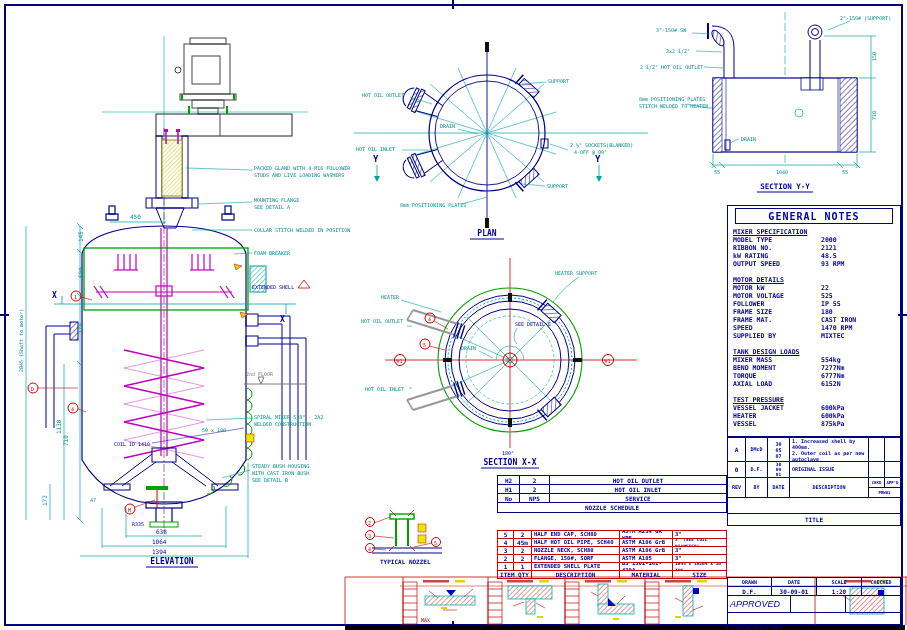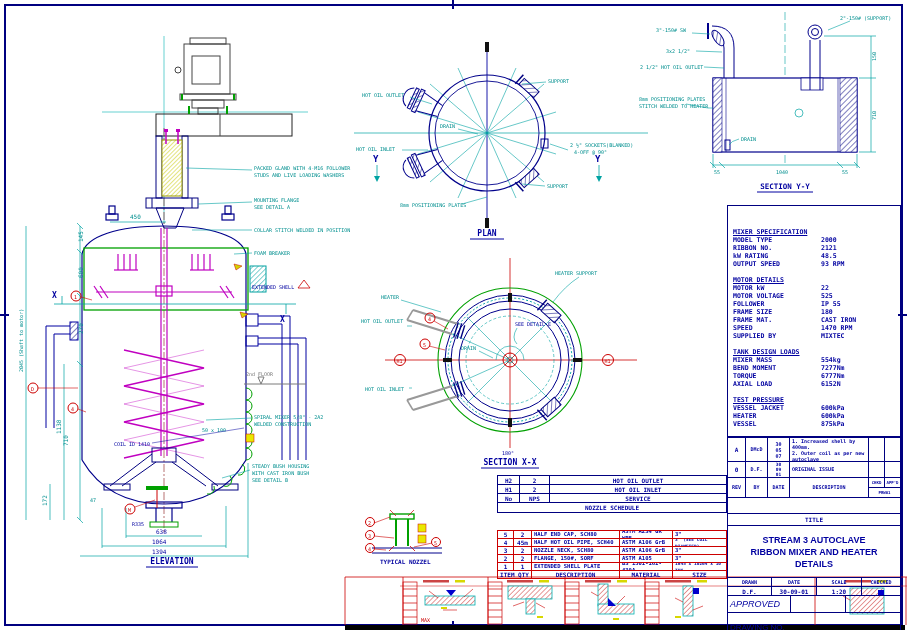--- a/index.html
+++ b/index.html
@@ -751,20 +751,23 @@
       <span>DESCRIPTION</span>
     </div>
   <div class="c red" style="left:619px;top:570px;width:54px;height:9px;">
       <span>MATERIAL</span>
     </div>
   <div class="c red" style="left:672px;top:570px;width:55px;height:9px;">
       <span>SIZE</span>
     </div>
 
   <div class="c" style="left:727px;top:205px;width:174px;height:232px;border-width:1px;"></div>
+  <div class="c" style="left:735px;top:208px;width:158px;height:16px;border-width:1.5px;font-size:10px;letter-spacing:1px;">
+      <span>GENERAL NOTES</span>
+    </div>
   <div class="gn">
     <div class="sec">MIXER SPECIFICATION</div>
     <div class="gn-row">
         <span>MODEL TYPE</span>
         <span>2000</span>
       </div>
     <div class="gn-row">
         <span>RIBBON NO.</span>
         <span>2121</span>
       </div>
@@ -883,25 +886,20 @@
       <span>APP'D</span>
     </div>
   <div class="c" style="left:868px;top:487px;width:33px;height:11px;font-size:4px;">
       <span>PRW01</span>
     </div>
   <div class="c" style="left:727px;top:497px;width:174px;height:17px;"></div>
 
   <div class="c" style="left:727px;top:513px;width:174px;height:13px;font-size:6px;">
       <span>TITLE</span>
     </div>
-  <div class="c" style="left:727px;top:525px;width:174px;height:53px;flex-direction:column;font-size:9px;line-height:12px;font-family:'Liberation Sans',sans-serif;">
-    <span>STREAM 3 AUTOCLAVE</span>
-    <span>RIBBON MIXER AND HEATER</span>
-    <span>DETAILS</span>
-  </div>
   <div class="c" style="left:727px;top:577px;width:45px;height:10px;font-size:5px;">
       <span>DRAWN</span>
     </div>
   <div class="c" style="left:771px;top:577px;width:46px;height:10px;font-size:5px;">
       <span>DATE</span>
     </div>
   <div class="c" style="left:816px;top:577px;width:46px;height:10px;font-size:5px;">
       <span>SCALE</span>
     </div>
   <div class="c" style="left:861px;top:577px;width:40px;height:10px;font-size:5px;">

